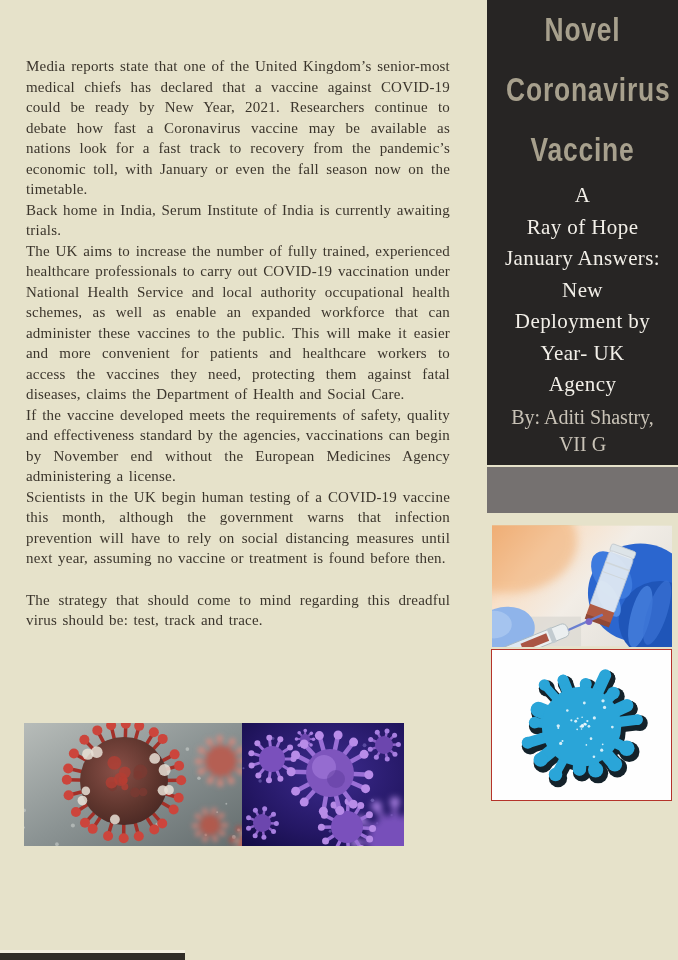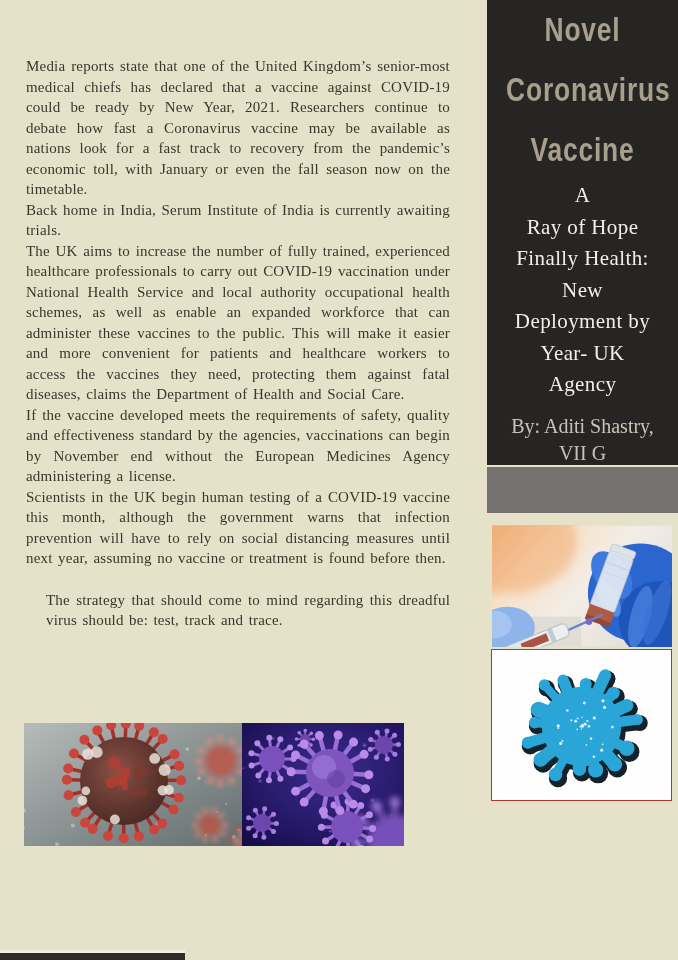--- a/index.html
+++ b/index.html
@@ -7,29 +7,29 @@
     --subtitle-text:#f2efe8; --byline-text:#c9c3b7; --divider-band:#757170;
     --body-text:#3b352c; --cartoon-blue:#2aa5d8; --cartoon-border:#b5332a;
   }
   html,body{margin:0;padding:0;}
   .page{position:relative;width:678px;height:960px;background:var(--background);
         overflow:hidden;font-family:"Liberation Serif",serif;}
   
   .article{position:absolute;left:26px;top:56px;width:424px;color:var(--body-text);}
   .article p{margin:0;text-align:justify;font-size:15px;line-height:20.5px;
              word-spacing:1.5px;letter-spacing:0.2px;}
-  .article p.gap{margin-top:21px;margin-left:20px;}
+  .article p.gap{margin-top:21px;}
   
   .panel{position:absolute;left:487px;top:0;width:191px;height:465px;
          background:var(--panel);text-align:center;overflow:hidden;}
   .tline{height:60px;line-height:60px;font-family:"Liberation Sans",sans-serif;
          font-weight:700;font-size:33px;color:var(--title-text);
          letter-spacing:1px;transform:scaleX(.8);}
   .subtitle{font-size:21px;line-height:31.5px;letter-spacing:.4px;color:var(--subtitle-text);}
-  .byline{margin-top:12px;font-size:20px;line-height:27px;color:var(--byline-text);}
+  .byline{margin-top:3px;font-size:20px;line-height:27px;color:var(--byline-text);}
   .band{position:absolute;left:487px;top:467px;width:191px;height:46px;
         background:var(--divider-band);}
   
   .photo-strip{position:absolute;left:24px;top:723px;display:flex;}
   .photo-strip svg{display:block;}
   .syringe{position:absolute;left:492px;top:525px;width:180px;height:122px;}
   .cartoon{position:absolute;left:491px;top:649px;width:181px;height:152px;
            background:#fefefe;border:1px solid var(--cartoon-border);box-sizing:border-box;}
   .bottombar{position:absolute;left:0;top:950px;width:185px;height:10px;
              background:#302d27;border-top:3px solid #f2eedf;box-sizing:border-box;}
@@ -50,21 +50,21 @@
 
   <aside class="panel">
     <div>
       <div class="tline">Novel</div>
       <div class="tline">Coronavirus</div>
       <div class="tline">Vaccine</div>
     </div>
     <div class="subtitle">
       <div>A</div>
       <div>Ray of Hope</div>
-      <div>Finally Health:</div>
+      <div>January Answers:</div>
       <div>New</div>
       <div>Deployment by</div>
       <div>Year- UK</div>
       <div>Agency</div>
     </div>
     <div class="byline">
       <div>By: Aditi Shastry,</div>
       <div>VII G</div>
     </div>
   </aside>

